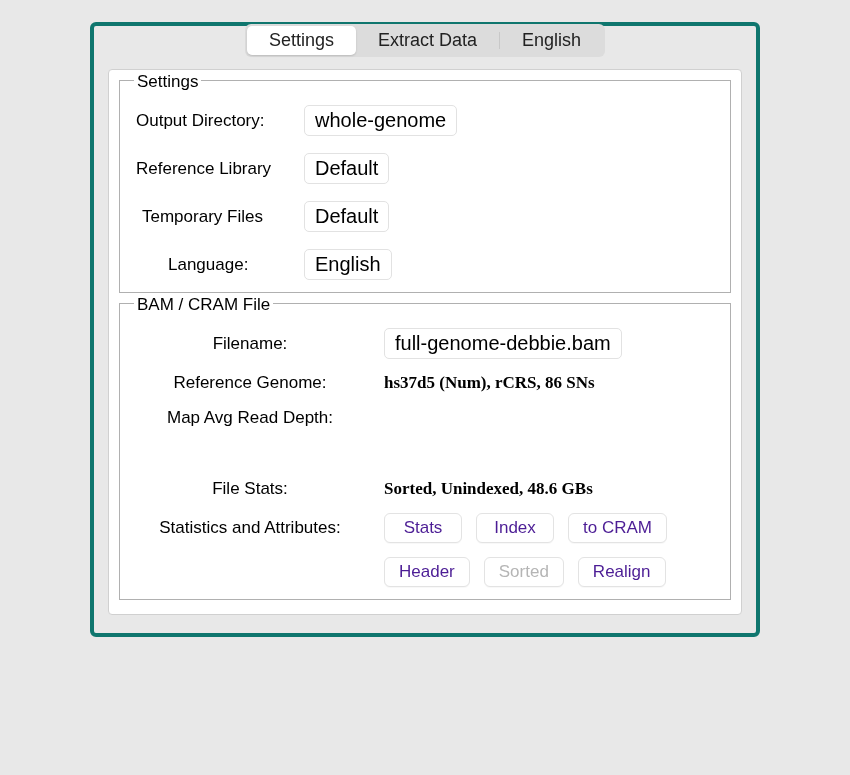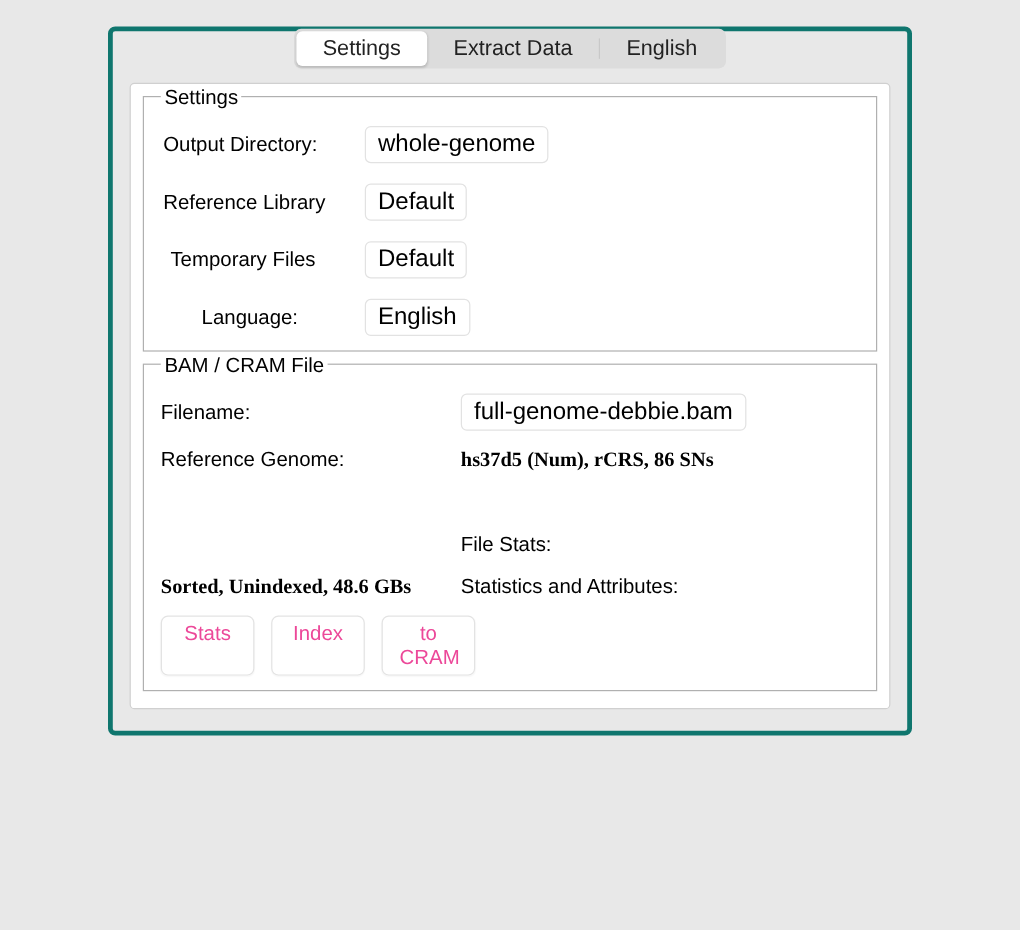--- a/index.html
+++ b/index.html
@@ -96,39 +96,39 @@
     font-size: 20px;
   }
   .bam-grid {
     display: grid;
     grid-template-columns: 250px 1fr;
     row-gap: 14px;
     align-items: center;
     margin-top: -6px;
   }
   .bam-grid .lbl {
-    text-align: left;
+    text-align: center;
     padding-right: 18px;
   }
   .value-strong {
     font-weight: 700;
     font-family: Georgia, "Times New Roman", serif;
   }
   .btn-row {
     display: flex;
     gap: 14px;
   }
   .btn {
     border: 1px solid #e3e3e3;
     background: #fff;
     border-radius: 6px;
     padding: 4px 14px;
     font-size: 17px;
     cursor: pointer;
-    color: #ec4899;
+    color: #4c1d95;
     min-width: 78px;
     text-align: center;
     box-shadow: 0 1px 1px rgba(0,0,0,0.03);
   }
   .btn.disabled {
     color: #b5b5b5;
     cursor: default;
   }
   .empty-cell { height: 22px; }
 </style>
@@ -179,36 +179,42 @@
         <div class="bam-grid">
 
           <div class="lbl">Filename:</div>
           <div>
             <span class="pill-input">full-genome-debbie.bam</span>
           </div>
 
           <div class="lbl">Reference Genome:</div>
           <div class="value-strong">hs37d5 (Num), rCRS, 86 SNs</div>
 
+          <div class="lbl">Map Avg Read Depth:</div>
           <div class="empty-cell"></div>
 
           <div class="empty-cell"></div>
 
           <div class="empty-cell"></div>
 
           <div class="lbl">File Stats:</div>
           <div class="value-strong">Sorted, Unindexed, 48.6 GBs</div>
 
           <div class="lbl">Statistics and Attributes:</div>
           <div class="btn-row">
             <div class="btn">Stats</div>
             <div class="btn">Index</div>
             <div class="btn">to CRAM</div>
           </div>
 
           <div></div>
+          <div class="btn-row">
+            <div class="btn">Header</div>
+            <div class="btn disabled">Sorted</div>
+            <div class="btn">Realign</div>
+          </div>
 
         </div>
       </div>
 
     </div>
   </div>
 </div>
 
 </body></html>

